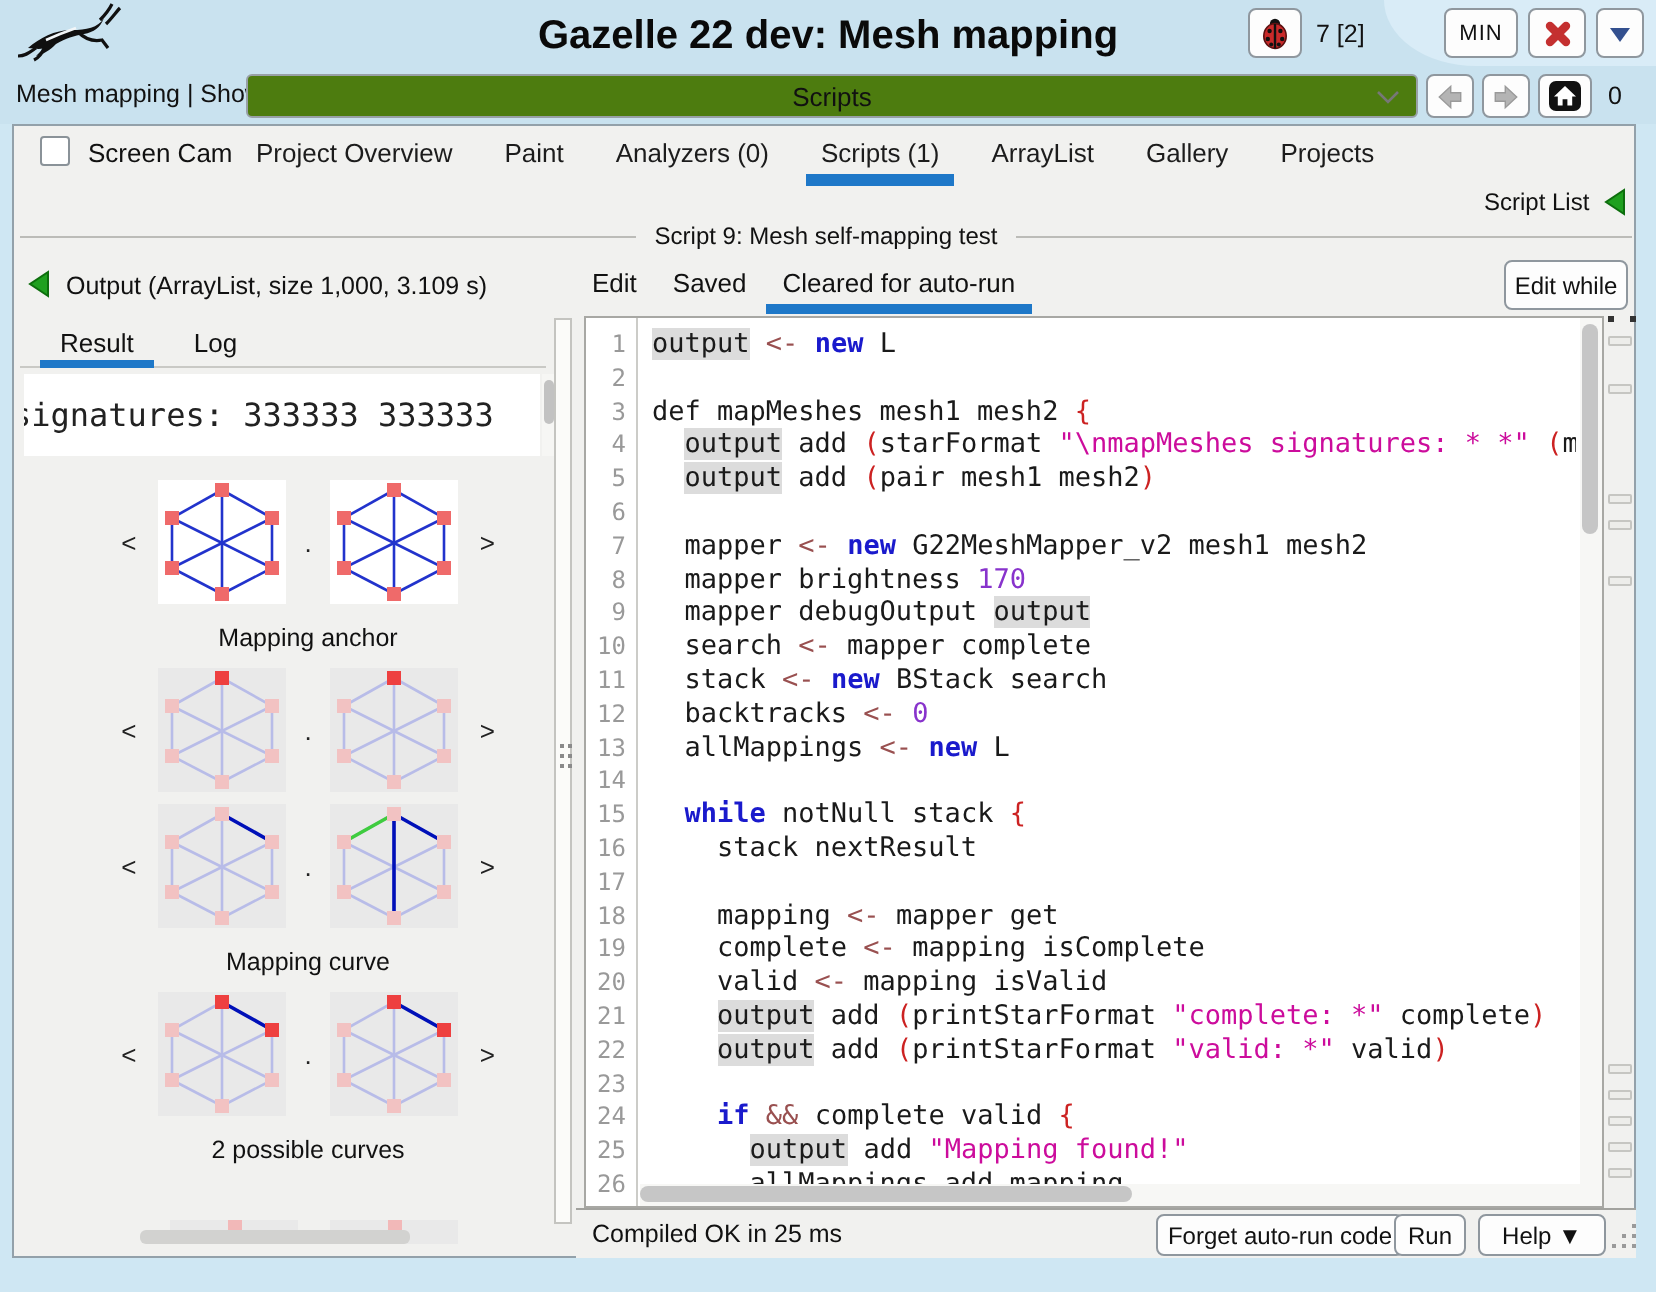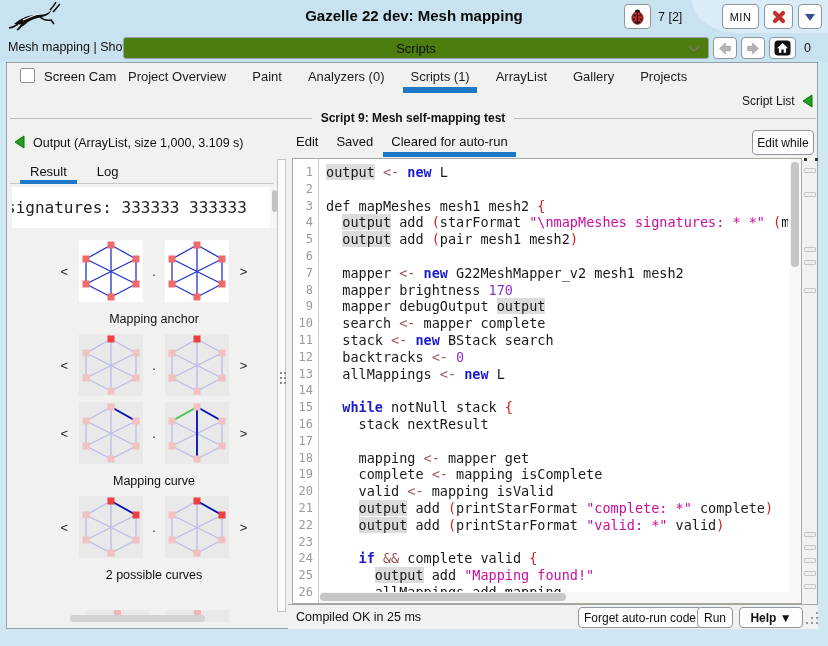--- a/index.html
+++ b/index.html
@@ -13,21 +13,21 @@
   .abs { position:absolute; }
   .btn {
     position:absolute; background:#fdfdfd; border:1px solid #8f979e; border-radius:4px;
     font-family:"Liberation Sans","DejaVu Sans",sans-serif; font-size:12px; color:#111;
     display:flex; align-items:center; justify-content:center; cursor:pointer;
   }
   
   #titlebar { left:0; top:0; width:828px; height:33px; background:#c9e2ef; }
   #title-cap { left:692px; top:0; width:136px; height:33px; background:#d9ecf7; border-bottom-left-radius:46px 33px; }
   #logo { left:6px; top:1px; }
-  #window-title { left:0; right:0; top:7px; text-align:center; font-size:15px; font-weight:bold; color:#0a0a0a; }
+  #window-title { left:0; right:0; top:7px; text-align:center; font-size:20px; font-weight:bold; color:#0a0a0a; }
   #debug-button { left:624px; top:4px; width:27px; height:25px; }
   #debug-count { left:658px; top:10px; font-size:12.5px; }
   #minimize-button { left:722px; top:4px; width:37px; height:25px; font-size:11px; letter-spacing:0.5px; }
   #close-button { left:764px; top:4px; width:29px; height:25px; }
   #window-menu-button { left:798px; top:4px; width:24px; height:25px; }
   
   #toolbar { left:0; top:33px; width:828px; height:29px; background:#c9e2ef; }
   #context-label { left:8px; top:40px; font-size:12.5px; }
   #scripts-select {
     left:123px; top:37px; width:586px; height:22px; background:#4d7c0f;
@@ -45,21 +45,21 @@
   #screen-cam-checkbox { left:20px; top:68px; width:15px; height:15px; background:#fff; border:1px solid #8a9298; border-radius:2px; cursor:pointer; }
   #screen-cam-label { left:44px; top:69px; font-size:13px; }
   #main-tabs { left:128px; top:69px; display:flex; gap:26px; font-size:13px; }
   .tab { position:relative; cursor:pointer; white-space:nowrap; color:#1c1c1c; }
   .tab.active::after { content:""; position:absolute; left:-7px; right:-7px; bottom:-9px; height:6px; background:#1e78c8; }
   
   #script-list-toggle { left:742px; top:94px; display:flex; align-items:center; gap:7px; font-size:12px; cursor:pointer; }
   
   #script-header { left:10px; top:110px; width:806px; height:16px; display:flex; align-items:center; gap:9px; }
   #script-header::before, #script-header::after { content:""; flex:1; border-top:1px solid #bcbcb8; }
-  #script-header span { font-size:12px; font-weight:bold; white-space:nowrap; }
+  #script-header span { font-size:12px; font-weight:normal; white-space:nowrap; }
   
   #output-toggle { left:14px; top:135px; cursor:pointer; }
   #output-header-label { left:33px; top:136px; font-size:12.5px; }
   #result-tabs { left:30px; top:164px; display:flex; gap:30px; font-size:13px; }
   .rtab { position:relative; cursor:pointer; }
   .rtab.active::after { content:""; position:absolute; left:-10px; right:-10px; bottom:-5px; height:4px; background:#1e78c8; z-index:2; }
   #result-divider { left:10px; top:183px; width:263px; height:1px; background:#c9c9c5; }
   #signatures-box { left:12px; top:187px; width:258px; height:41px; background:#fff; overflow:hidden; display:flex; align-items:center; }
   #signatures-box span { font-family:"DejaVu Sans Mono",monospace; font-size:16px; color:#222; white-space:pre; margin-left:-6px; }
   #signatures-scrollbar { left:271px; top:187px; width:7px; height:41px; background:#f6f6f4; }
@@ -99,21 +99,21 @@
   #editor-hscroll { position:absolute; left:27px; right:0; bottom:0; height:11px; background:#f7f7f5; }
   #editor-hscroll-thumb { position:absolute; left:0; top:1px; width:246px; height:8px; background:#c6c6c6; border-radius:4px; cursor:pointer; }
   #marker-column { left:804px; top:158px; width:14px; height:446px; }
   .marker { position:absolute; left:0; width:12px; height:5px; background:#ededea; border:1px solid #c6c6c2; border-radius:1px; cursor:pointer; }
   .corner-dot { position:absolute; top:0; width:3px; height:3px; background:#333; }
   
   #status-bar { left:288px; top:604px; width:530px; height:25px; background:#f1f1ef; border-top:1px solid #a2a29e; }
   #compiled-label { left:296px; top:610px; font-size:12.5px; }
   #forget-button { left:578px; top:607px; width:124px; height:21px; }
   #run-button { left:697px; top:607px; width:36px; height:21px; }
-  #help-button { left:739px; top:607px; width:64px; height:21px;font-weight:bold; }
+  #help-button { left:739px; top:607px; width:64px; height:21px; }
   #resize-grip { left:806px; top:612px; width:2px; height:2px; background:transparent;
     box-shadow:10px 0 0 #9a9a9a, 5px 5px 0 #9a9a9a, 10px 5px 0 #9a9a9a, 0 10px 0 #9a9a9a, 5px 10px 0 #9a9a9a, 10px 10px 0 #9a9a9a; }
 </style>
 </head>
 <body>
 
 <div class="screen">
 
   <div class="abs" id="titlebar">
     <div class="abs" id="title-cap"></div>

